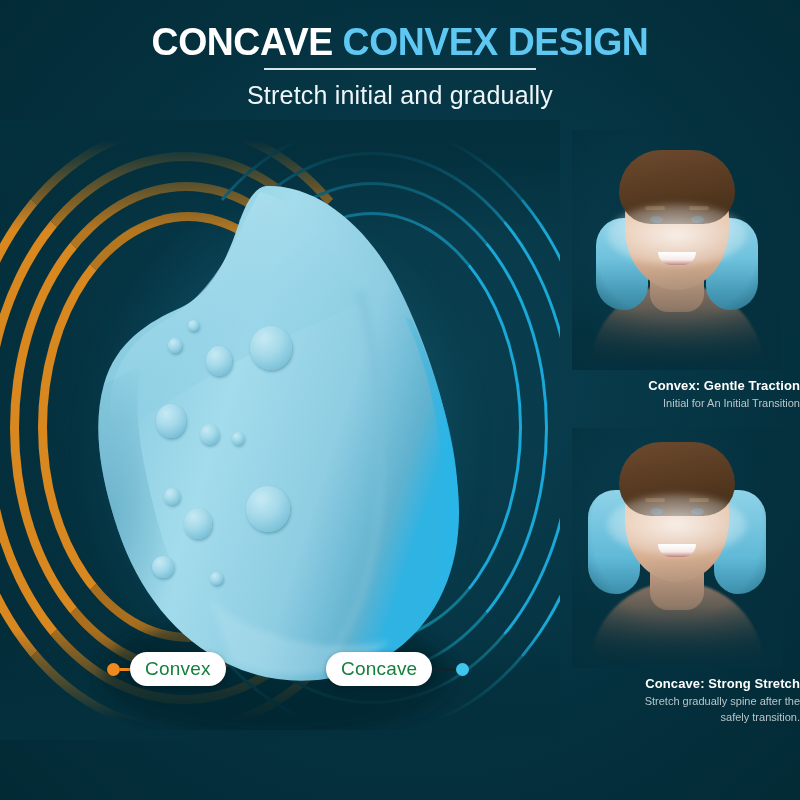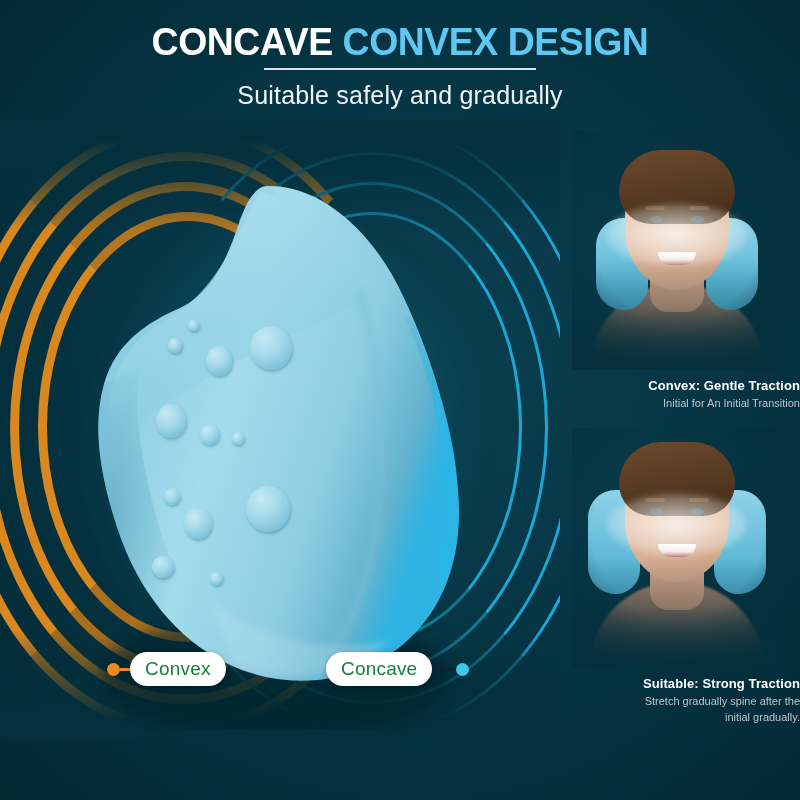--- a/index.html
+++ b/index.html
@@ -192,21 +192,21 @@
 
 <div id="stage">
 
   <div class="header">
     <div class="title">
       <span class="w">CONCAVE</span>
       <span> </span>
       <span class="c">CONVEX DESIGN</span>
     </div>
     <div class="title-rule"></div>
-    <div class="subtitle">Suitable safely and gradually</div>
+    <div class="subtitle">Stretch initial and gradually</div>
   </div>
 
   <div class="hero">
 
     <div class="waves-o">
       <div class="arc o o4"></div>
       <div class="arc o o3"></div>
       <div class="arc o o2"></div>
       <div class="arc o o1"></div>
     </div>
@@ -351,20 +351,20 @@
         <div class="p-hair" style="top:14px;"></div>
         <div class="p-brow l" style="top:70px;"></div>
         <div class="p-brow r" style="top:70px;"></div>
         <div class="p-eye l" style="top:80px;"></div>
         <div class="p-eye r" style="top:80px;"></div>
         <div class="p-mouth" style="top:116px;"></div>
         <div class="p-haze" style="top:66px;"></div>
         <div class="fade"></div>
       </div>
       <div class="cap" style="top:248px;">
-        <div class="cap-title">Suitable: Strong Traction</div>
+        <div class="cap-title">Concave: Strong Stretch</div>
         <div class="cap-sub">Stretch gradually spine after the</div>
-        <div class="cap-sub" style="margin-top:0;">initial gradually.</div>
+        <div class="cap-sub" style="margin-top:0;">safely transition.</div>
       </div>
     </div>
   </div>
 
 </div>
 
 </body></html>

